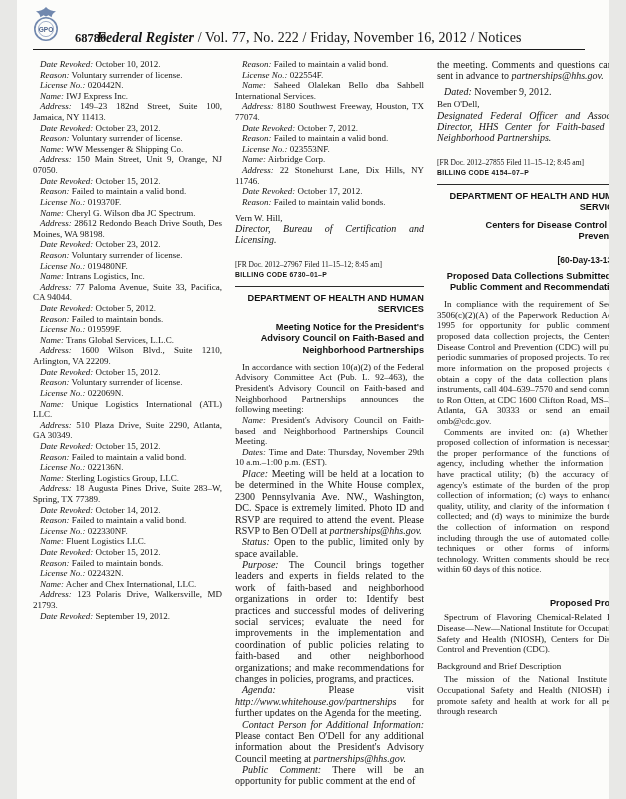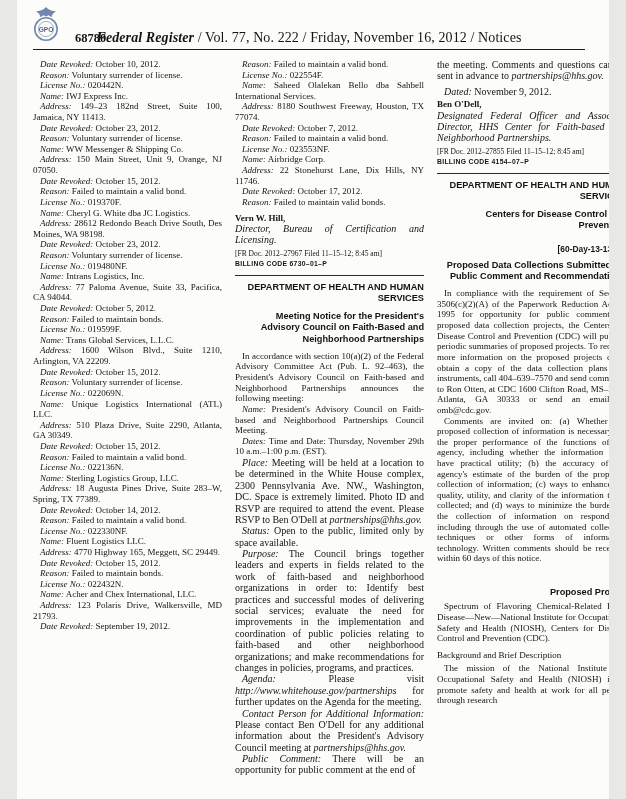--- a/index.html
+++ b/index.html
@@ -26,23 +26,23 @@
     flex: 0 0 189px; width: 189px;
     font-size: 9px; line-height: 1.18; text-align: justify;
     overflow-wrap: break-word;
   }
   p.entry { text-indent: 7px; margin: 0; }
   .noindent { text-indent: 0 !important; }
   .sm { font-size: 10px; line-height: 1.14; }
   .lbl { font-style: italic; }
   .em { font-style: italic; }
   
-  .sig-name { font-weight: bold; margin-top: 5px; }
+  .sig-name { font-weight: normal; margin-top: 5px; }
   .sig-title { font-style: italic; font-size: 10px; line-height: 1.13; }
-  .frdoc { font-size: 7.5px; line-height: 1.2; margin-top: 3px; }
+  .frdoc { font-size: 7.5px; line-height: 1.2; margin-top: 14px; }
   .billing {
     font-family: "Liberation Sans", "DejaVu Sans", sans-serif;
     font-weight: bold; font-size: 6.8px; letter-spacing: 0.3px; margin-top: 2px;
   }
   .section-rule { border-top: 1px solid #2a2a2a; margin: 7px 0 6px 0; }
   
   .dept, .agency, .notice-h, .docket, .subhead-sans {
     font-family: "Liberation Sans", "DejaVu Sans", sans-serif;
     font-weight: bold; font-size: 9.2px; line-height: 1.22; text-align: right;
   }
@@ -89,21 +89,21 @@
           <p class="entry"><span class="lbl">License No.:</span> <span>020442N.</span></p>
           <p class="entry"><span class="lbl">Name:</span> <span>IWJ Express Inc.</span></p>
           <p class="entry"><span class="lbl">Address:</span> <span>149–23 182nd Street, Suite 100, Jamaica, NY 11413.</span></p>
           <p class="entry"><span class="lbl">Date Revoked:</span> <span>October 23, 2012.</span></p>
           <p class="entry"><span class="lbl">Reason:</span> <span>Voluntary surrender of license.</span></p>
           <p class="entry"><span class="lbl">Name:</span> <span>WW Messenger &amp; Shipping Co.</span></p>
           <p class="entry"><span class="lbl">Address:</span> <span>150 Main Street, Unit 9, Orange, NJ 07050.</span></p>
           <p class="entry"><span class="lbl">Date Revoked:</span> <span>October 15, 2012.</span></p>
           <p class="entry"><span class="lbl">Reason:</span> <span>Failed to maintain a valid bond.</span></p>
           <p class="entry"><span class="lbl">License No.:</span> <span>019370F.</span></p>
-          <p class="entry"><span class="lbl">Name:</span> <span>Cheryl G. White dba JC Logistics.</span></p>
+          <p class="entry"><span class="lbl">Name:</span> <span>Cheryl G. Wilson dba JC Spectrum.</span></p>
           <p class="entry"><span class="lbl">Address:</span> <span>28612 Redondo Beach Drive South, Des Moines, WA 98198.</span></p>
           <p class="entry"><span class="lbl">Date Revoked:</span> <span>October 23, 2012.</span></p>
           <p class="entry"><span class="lbl">Reason:</span> <span>Voluntary surrender of license.</span></p>
           <p class="entry"><span class="lbl">License No.:</span> <span>019480NF.</span></p>
           <p class="entry"><span class="lbl">Name:</span> <span>Intrans Logistics, Inc.</span></p>
           <p class="entry"><span class="lbl">Address:</span> <span>77 Paloma Avenue, Suite 33, Pacifica, CA 94044.</span></p>
           <p class="entry"><span class="lbl">Date Revoked:</span> <span>October 5, 2012.</span></p>
           <p class="entry"><span class="lbl">Reason:</span> <span>Failed to maintain bonds.</span></p>
           <p class="entry"><span class="lbl">License No.:</span> <span>019599F.</span></p>
           <p class="entry"><span class="lbl">Name:</span> <span>Trans Global Services, L.L.C.</span></p>
@@ -115,21 +115,20 @@
           <p class="entry"><span class="lbl">Address:</span> <span>510 Plaza Drive, Suite 2290, Atlanta, GA 30349.</span></p>
           <p class="entry"><span class="lbl">Date Revoked:</span> <span>October 15, 2012.</span></p>
           <p class="entry"><span class="lbl">Reason:</span> <span>Failed to maintain a valid bond.</span></p>
           <p class="entry"><span class="lbl">License No.:</span> <span>022136N.</span></p>
           <p class="entry"><span class="lbl">Name:</span> <span>Sterling Logistics Group, LLC.</span></p>
           <p class="entry"><span class="lbl">Address:</span> <span>18 Augusta Pines Drive, Suite 283–W, Spring, TX 77389.</span></p>
           <p class="entry"><span class="lbl">Date Revoked:</span> <span>October 14, 2012.</span></p>
           <p class="entry"><span class="lbl">Reason:</span> <span>Failed to maintain a valid bond.</span></p>
           <p class="entry"><span class="lbl">License No.:</span> <span>022330NF.</span></p>
           <p class="entry"><span class="lbl">Name:</span> <span>Fluent Logistics LLC.</span></p>
-          <p class="entry"><span class="lbl">Address:</span> <span>4770 Highway 165, Meggett, SC 29449.</span></p>
           <p class="entry"><span class="lbl">Date Revoked:</span> <span>October 15, 2012.</span></p>
           <p class="entry"><span class="lbl">Reason:</span> <span>Failed to maintain bonds.</span></p>
           <p class="entry"><span class="lbl">License No.:</span> <span>022432N.</span></p>
           <p class="entry"><span class="lbl">Name:</span> <span>Acher and Chex International, LLC.</span></p>
           <p class="entry"><span class="lbl">Address:</span> <span>123 Polaris Drive, Walkersville, MD 21793.</span></p>
           <p class="entry"><span class="lbl">Date Revoked:</span> <span>September 19, 2012.</span></p>
         </div>
     </section>
 
     <section class="col">

